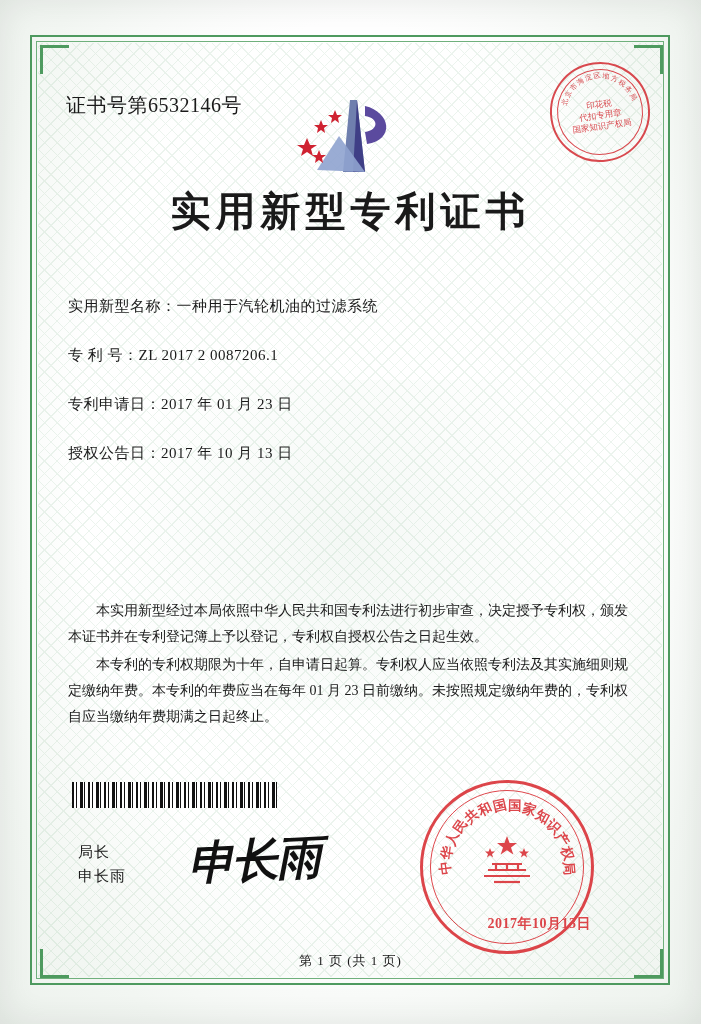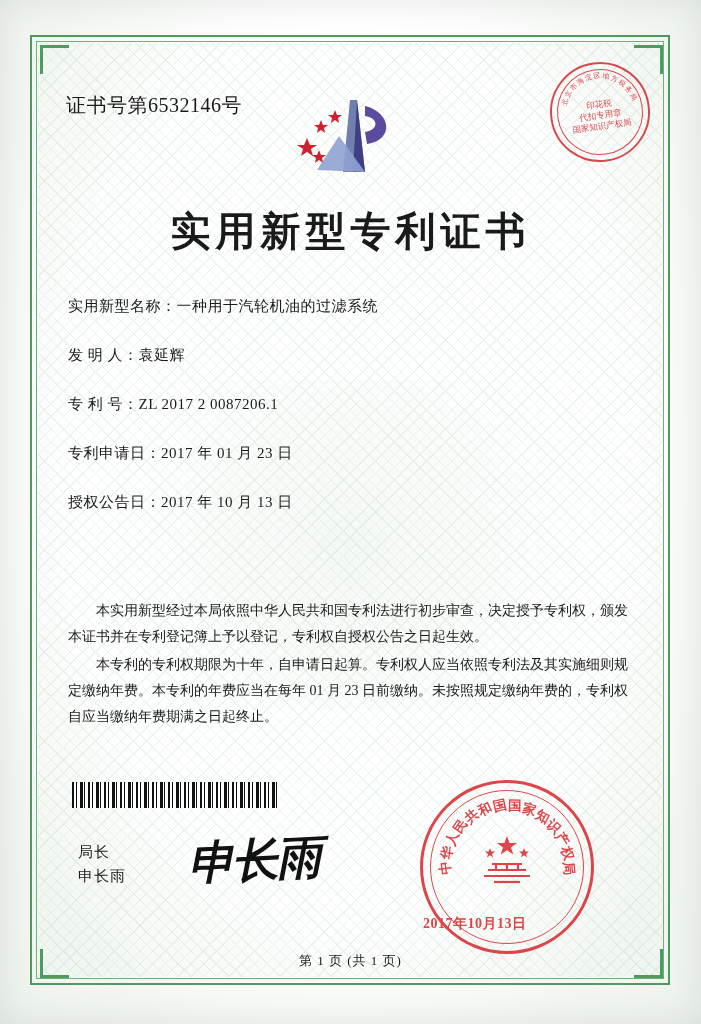--- a/index.html
+++ b/index.html
@@ -115,21 +115,21 @@
     left: 0; top: 35px;
     width: 100%;
     text-align: center;
     font-size: 8.5px;
     line-height: 11px;
     letter-spacing: 0px;
   }
 
   .title {
     position: absolute;
-    left: 0; top: 204px;
+    left: 0; top: 184px;
     width: 701px;
     text-align: center;
     font-size: 40px;
     font-weight: bold;
     letter-spacing: 5px;
     font-family: "DejaVu Serif", "Liberation Serif", serif;
   }
 
   
   .fields {
@@ -222,21 +222,21 @@
   .seal-emblem {
     position: absolute;
     left: 50%; top: 46%;
     transform: translate(-50%,-50%);
     width: 62px; height: 56px;
   }
   .seal-date {
     position: absolute;
     left: 0; bottom: 18px;
     width: 100%;
-    text-align: left;
+    text-align: right;
     font-size: 14px;
     letter-spacing: 0.5px;
     font-weight: bold;
   }
 
   
   .footer {
     position: absolute;
     left: 0; top: 952px;
     width: 701px;
@@ -299,23 +299,20 @@
       <span style="transform:rotate(68deg) translate(0,-41px)">局</span>
     </div>
     <div class="mid-text">印花税<br>代扣专用章<br>国家知识产权局</div>
   </div>
 
   <div class="title">实用新型专利证书</div>
 
   <div class="fields">
     <div class="field">
       <span class="lbl">实用新型名称：</span><span class="val">一种用于汽轮机油的过滤系统</span>
-    </div>
-    <div class="field">
-      <span class="lbl">发  明  人：</span><span class="val">袁延辉</span>
     </div>
     <div class="field">
       <span class="lbl">专     利    号：</span><span class="val">ZL 2017 2 0087206.1</span>
     </div>
     <div class="field">
       <span class="lbl">专利申请日：</span><span class="val">2017 年 01 月 23 日</span>
     </div>
     <div class="field">
       <span class="lbl">授权公告日：</span><span class="val">2017 年 10 月 13 日</span>
     </div>

